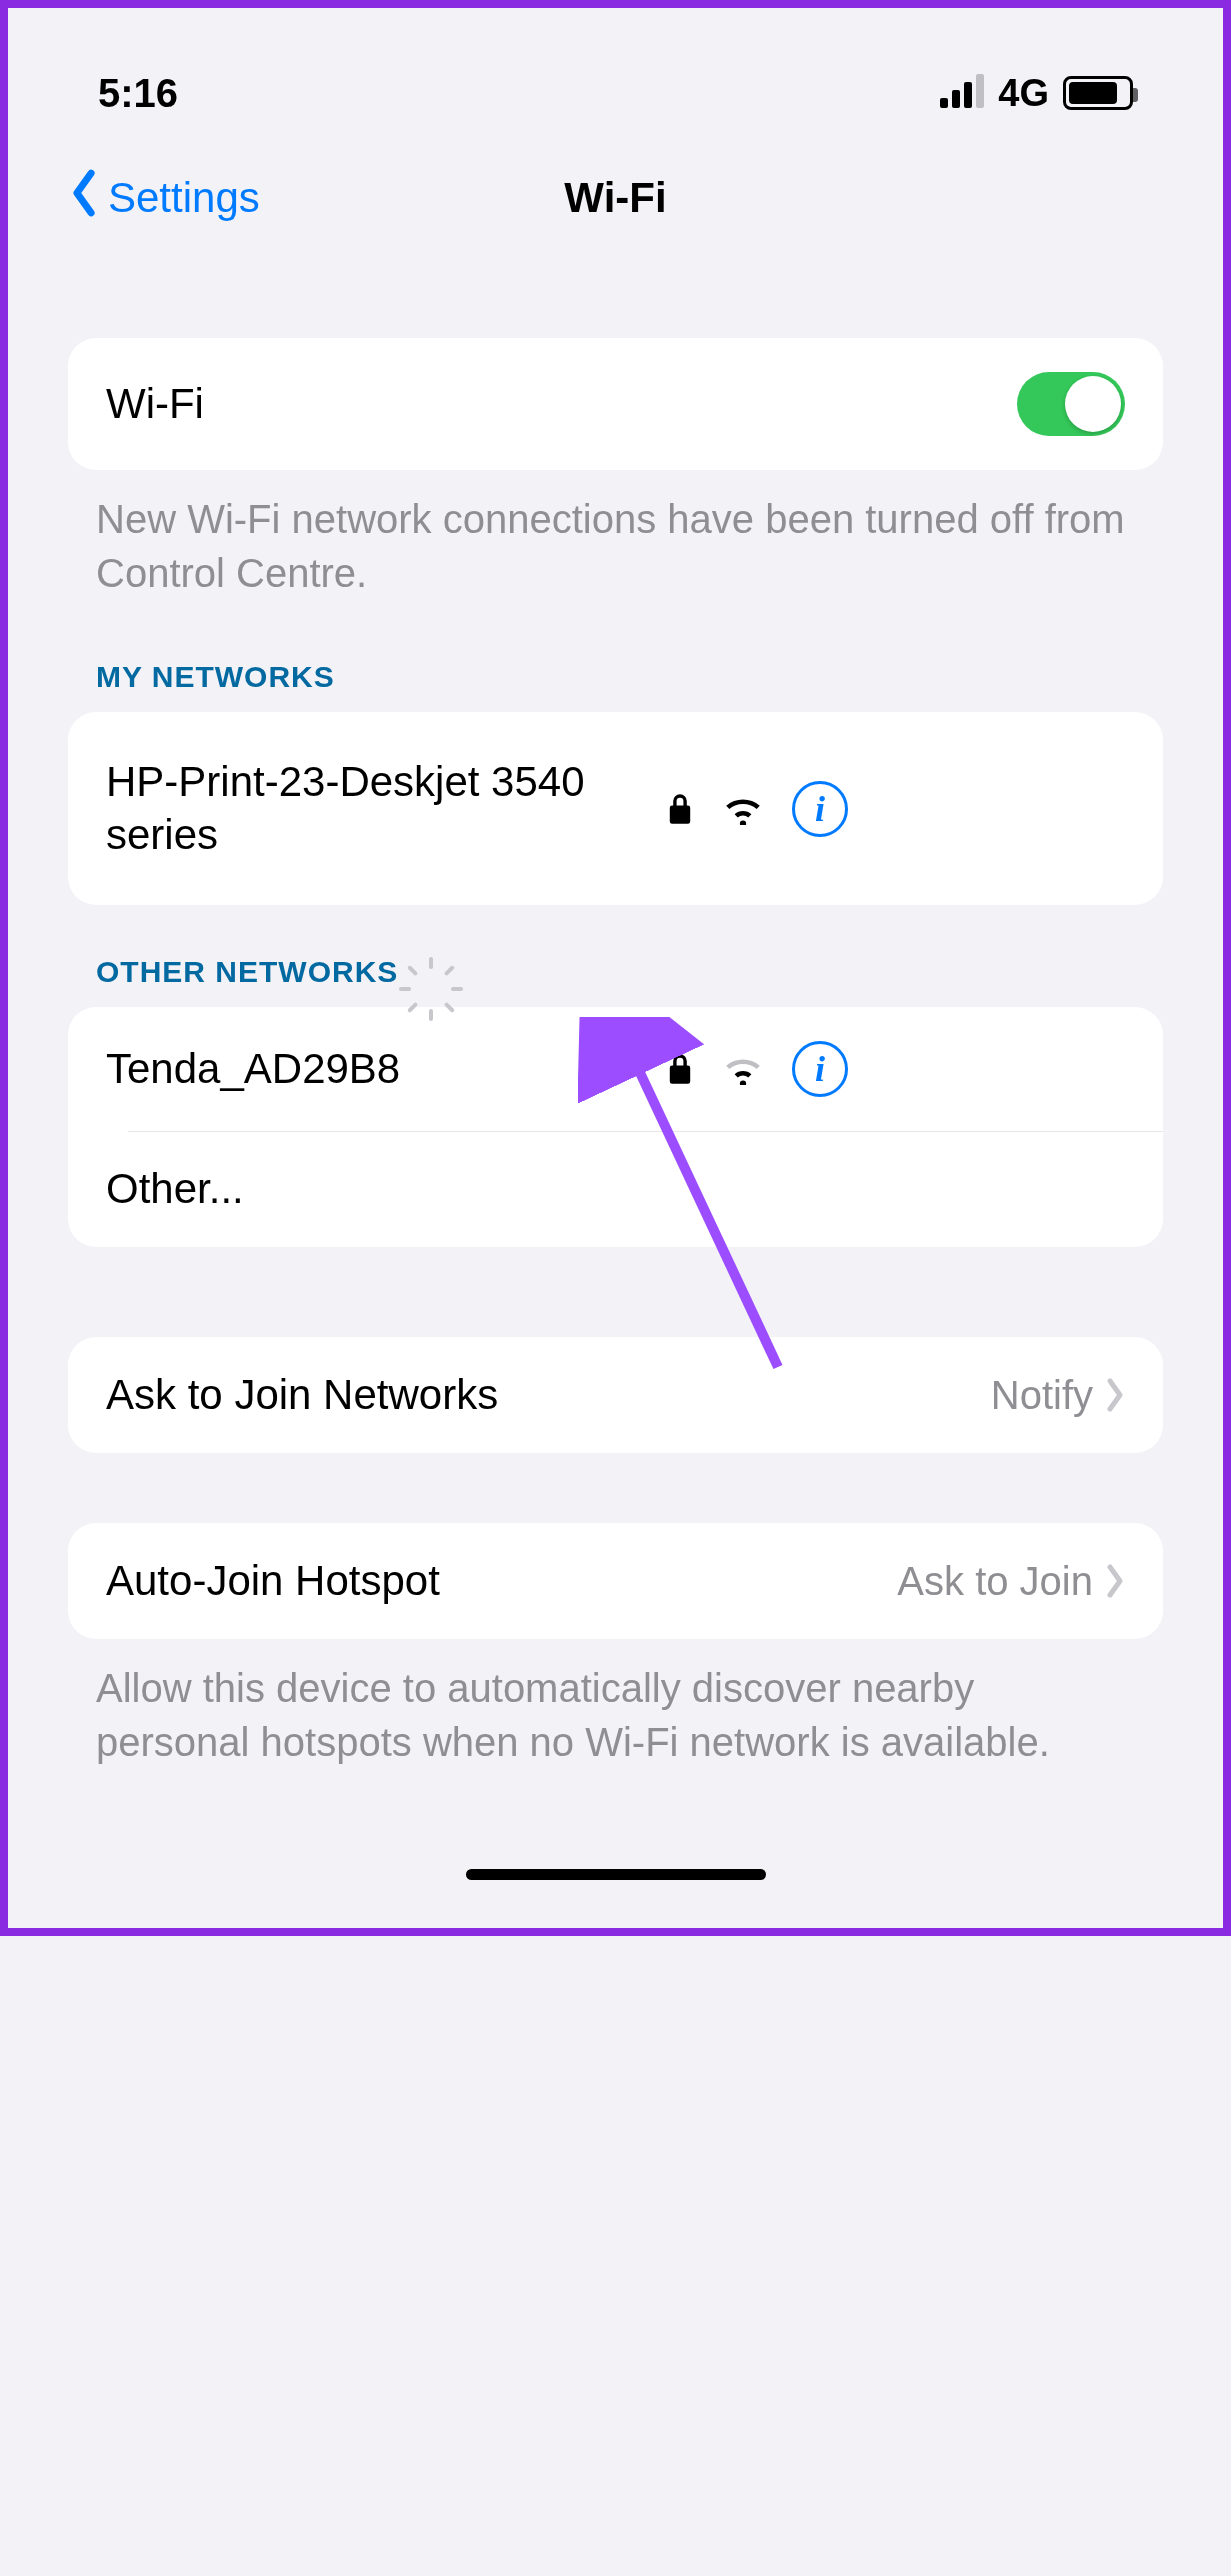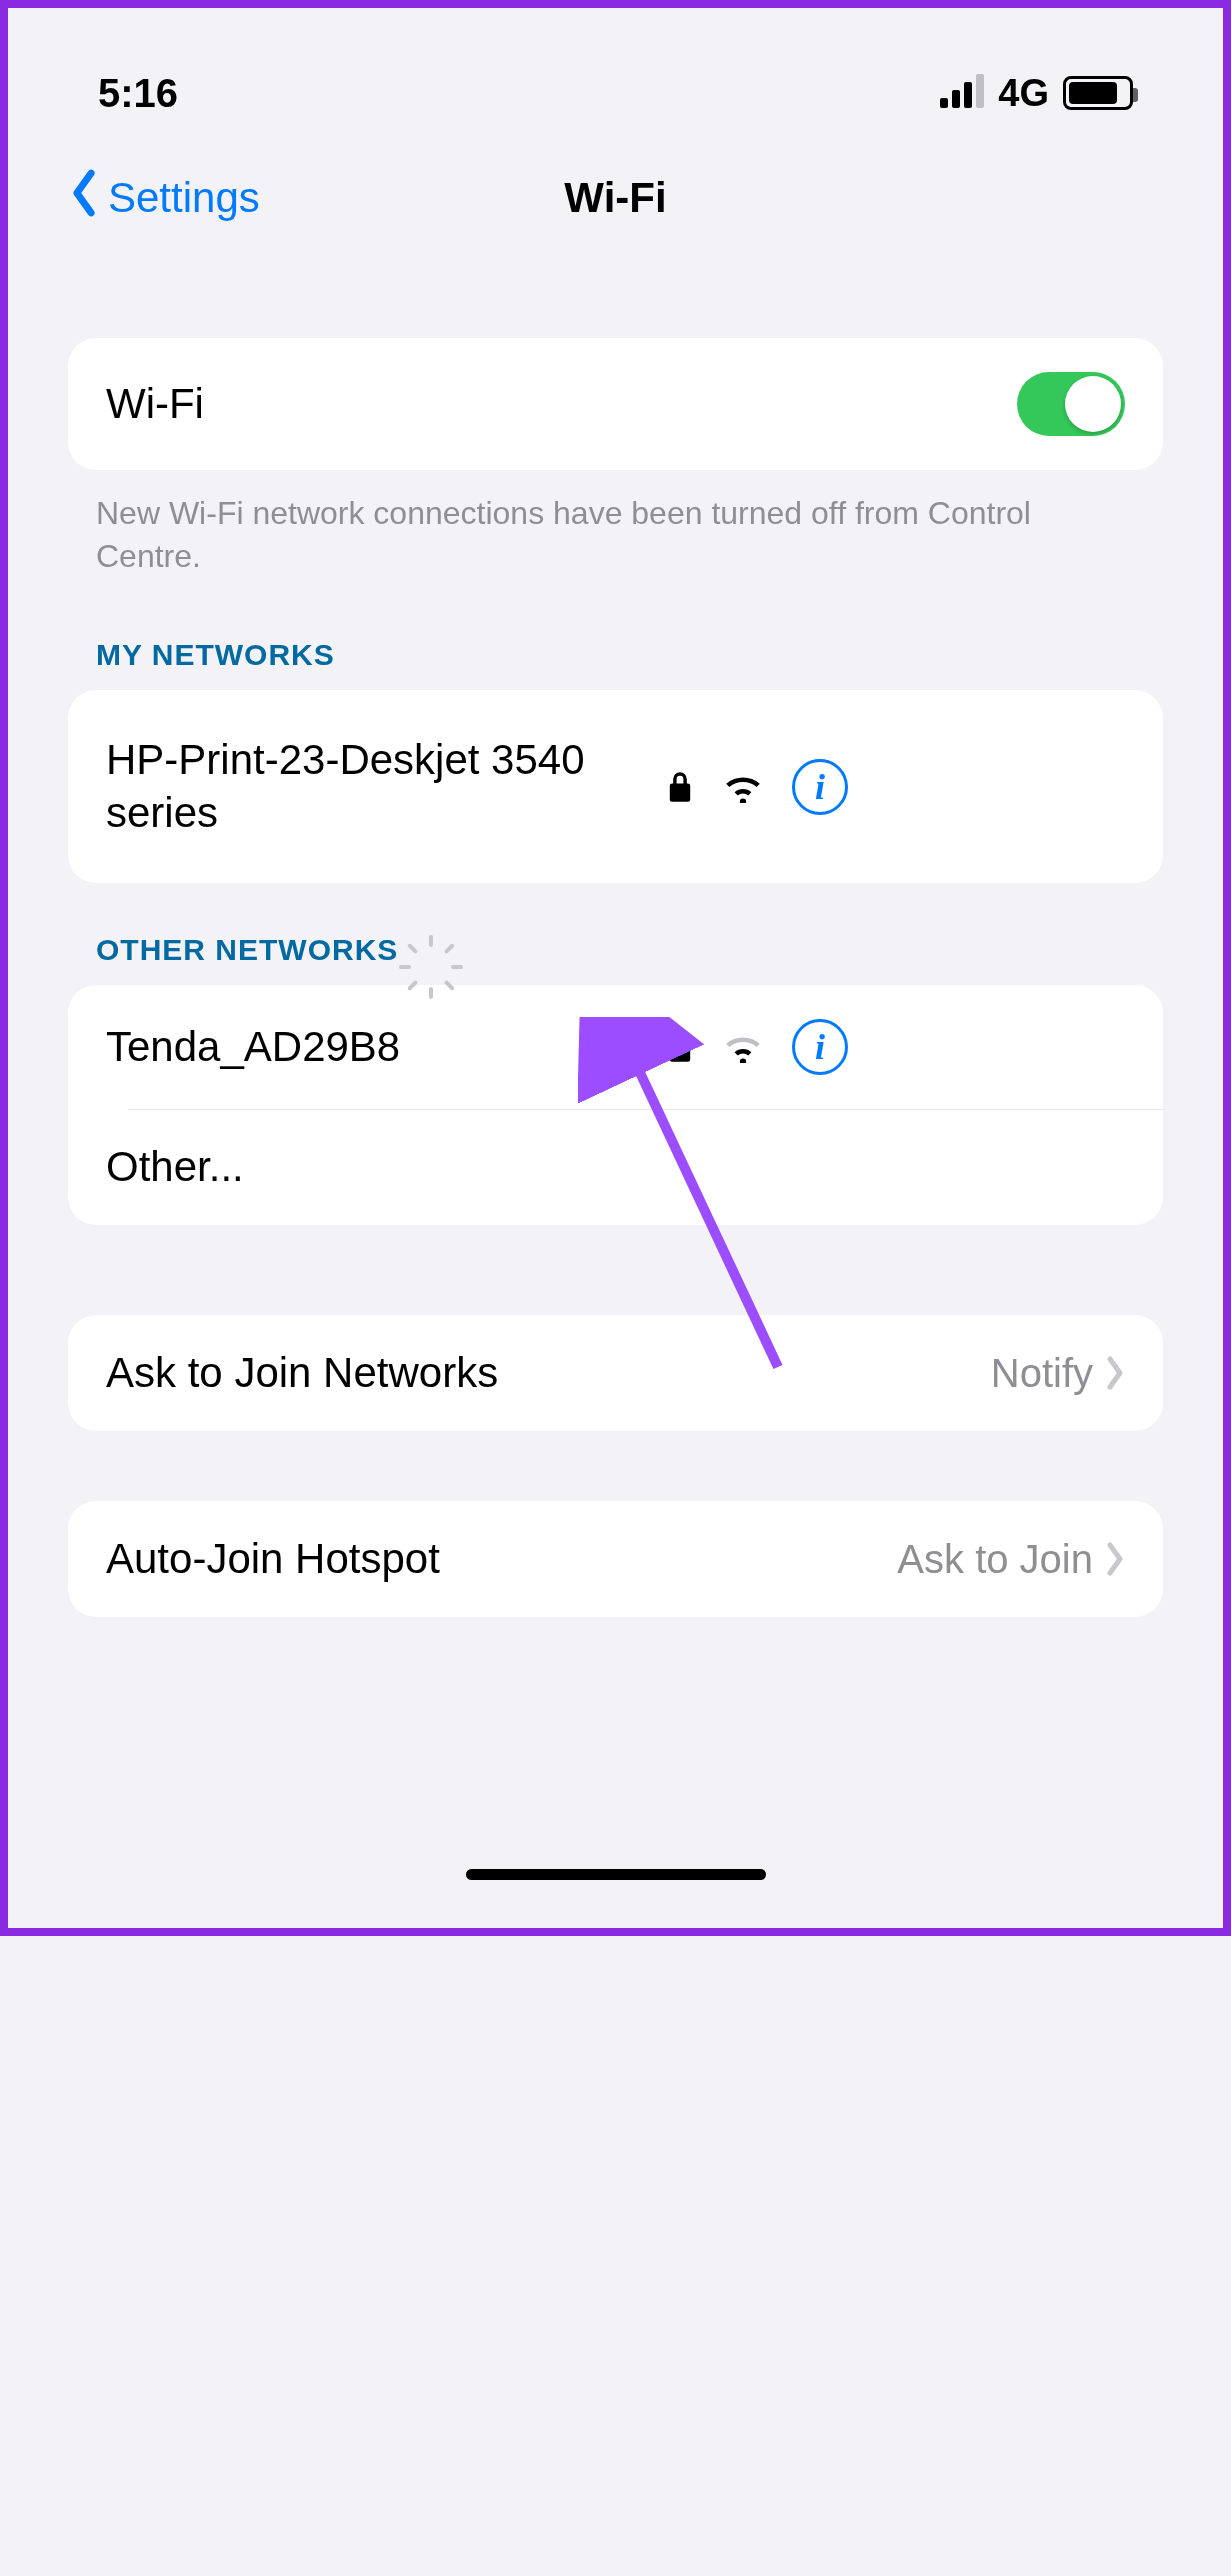--- a/index.html
+++ b/index.html
@@ -90,21 +90,21 @@
   }
   .row + .row::before {
     content:""; position:absolute; left:60px; right:0; top:0;
     height:1px; background:#e5e5ea;
   }
   .row .label { font-size: 42px; color:#000; flex:1; }
   .row .net-name { font-size: 42px; color:#000; flex:1; line-height:1.25; max-width:560px; }
   .row .value { font-size: 40px; color:#8e8e93; margin-right:12px; }
   .row .trail { display:flex; align-items:center; gap:28px; }
 
-  .footer-note { font-size: 32px; color:#8e8e93; padding: 22px 28px 0 28px; line-height:1.35; }
+  .footer-note { font-size: 40px; color:#8e8e93; padding: 22px 28px 0 28px; line-height:1.35; }
 
   
   .toggle {
     width: 108px; height: 64px; border-radius: 40px; background:#34c759; position:relative;
   }
   .toggle .knob {
     position:absolute; top:4px; right:4px; width:56px; height:56px; background:#fff; border-radius:50%;
     box-shadow: 0 2px 4px rgba(0,0,0,.2);
   }
 
@@ -264,20 +264,21 @@
           <div class="row">
             <div class="label">Auto-Join Hotspot</div>
             <div class="value">Ask to Join</div>
             <span class="chevron">
               <svg width="20" height="34" viewBox="0 0 20 34" fill="none" stroke="#c7c7cc" stroke-width="5" stroke-linecap="round" stroke-linejoin="round">
                   <polyline points="5,3 15,17 5,31"></polyline>
                 </svg>
             </span>
           </div>
         </div>
+        <div class="footer-note">Allow this device to automatically discover nearby personal hotspots when no Wi-Fi network is available.</div>
       </div>
 
     </div>
 
     <svg class="arrow" style="left:540px;top:979px" width="260" height="380" viewBox="0 0 260 380">
       <defs>
         <marker id="ah" markerWidth="14" markerHeight="14" refX="3" refY="7" orient="auto">
           <path d="M0,0 L14,7 L0,14 Z" fill="#9b4dff"></path>
         </marker>
       </defs>

